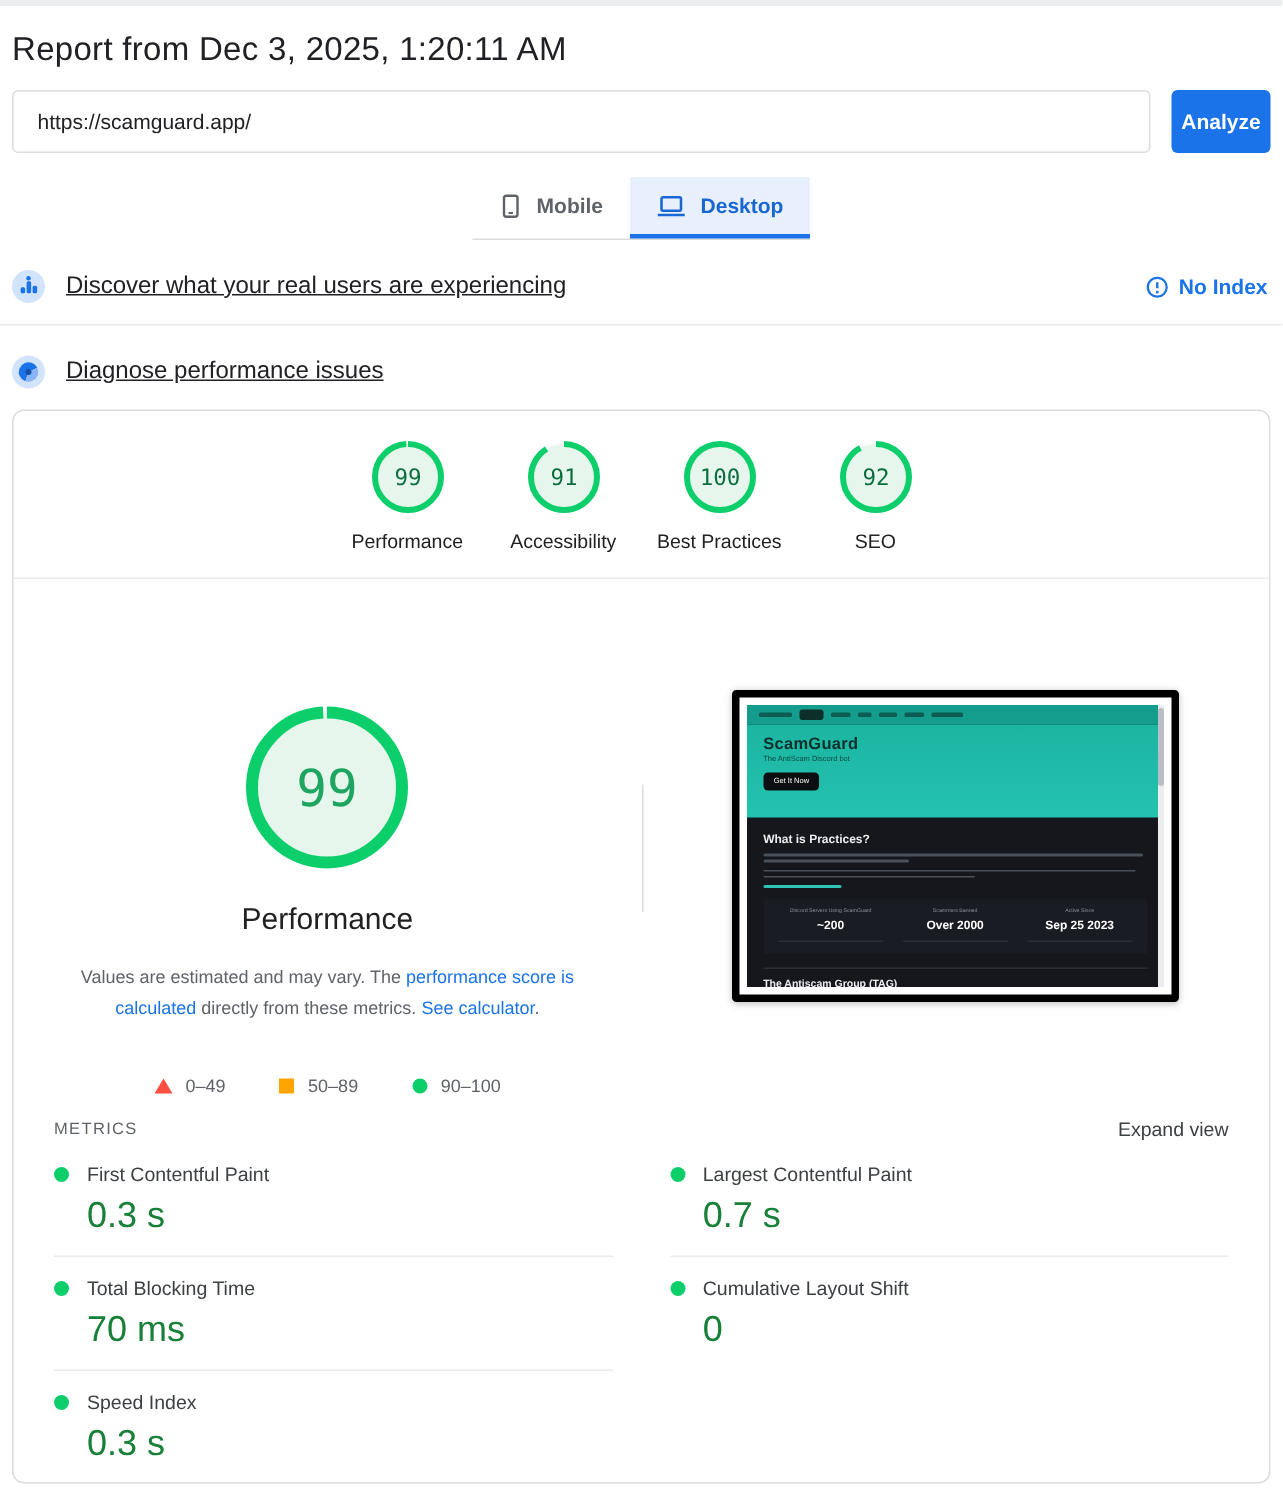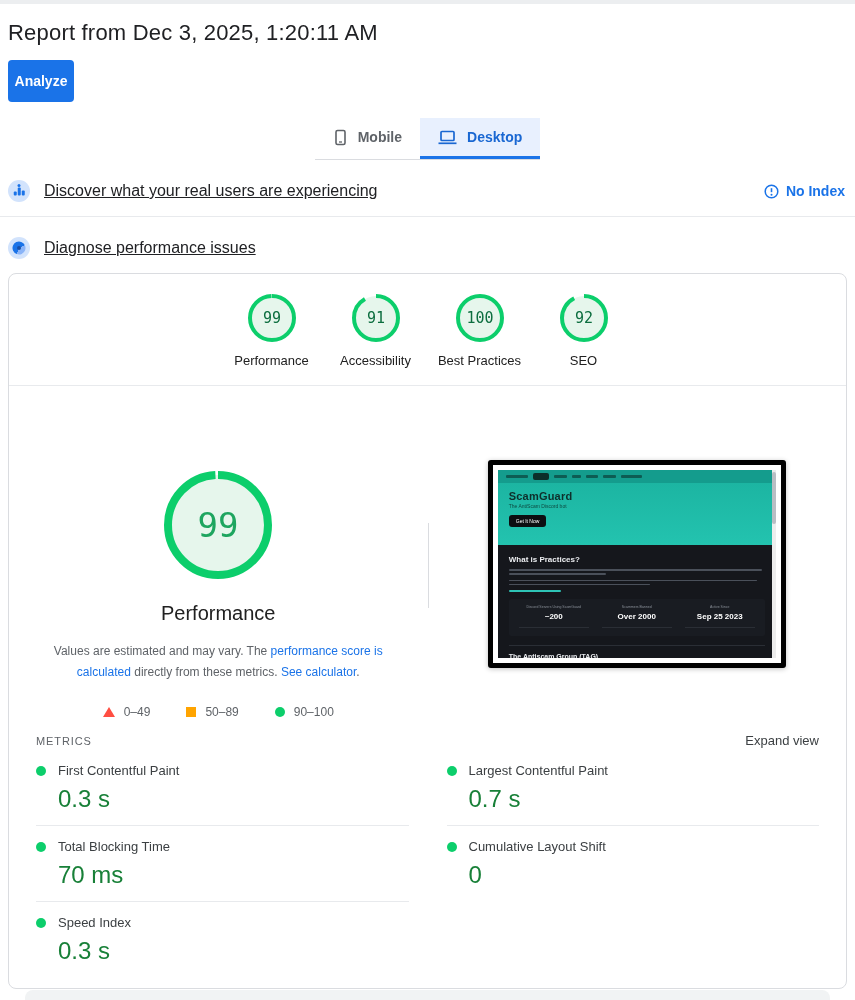--- a/index.html
+++ b/index.html
@@ -45,21 +45,21 @@
   .gauge-label { margin-top:9px; font-size:13px; color:#212121; }
   .card-hr { border:none; border-top:1px solid #e8eaed; margin-top:17px; }
 
   .main2col { display:grid; grid-template-columns:1fr 1fr; position:relative; }
   .vdivider { position:absolute; left:50%; top:137px; height:85px; width:1px; background:#dadce0; }
 
   .biggauge-wrap { display:flex; flex-direction:column; align-items:center; }
   .biggauge { margin-top:84px; }
   .biggauge-num { font-family:"DejaVu Sans Mono", monospace; font-size:34px; fill:#1ea55f; }
   .perf-label { margin-top:22px; font-size:20px; color:#212121; }
-  .disclaimer { margin:16px auto 0; max-width:372px; text-align:center; font-size:12px; line-height:21px; color:#5f6368; }
+  .disclaimer { margin:16px auto 12px; max-width:372px; text-align:center; font-size:12px; line-height:21px; color:#5f6368; }
   .disclaimer a { color:#1a73e8; text-decoration:none; cursor:pointer; }
   .legend { display:flex; justify-content:center; gap:36px; margin-top:22px; font-size:12px; color:#5f6368; }
   .legend-item { display:flex; align-items:center; gap:9px; }
   .tri { width:0; height:0; border-left:6px solid transparent; border-right:6px solid transparent; border-bottom:10px solid #ff4e42; }
   .sq { width:10px; height:10px; background:#ffa400; }
   .ci { width:10px; height:10px; border-radius:50%; background:#0cce6b; }
 
   
   .thumb { width:298px; height:208px; margin:74px auto 0; background:#fff; border:5px solid #000000; border-radius:3px;
     box-shadow:0 1px 5px rgba(0,0,0,.25); padding:5px; position:relative; }
@@ -102,20 +102,21 @@
   .run-item { display:flex; align-items:center; gap:8px; font-size:12px; color:#3c4043; height:21px; white-space:nowrap; overflow:hidden; }
 </style>
 </head>
 <body>
 
 <div class="topstrip"></div>
 
 <h1 class="report-title">Report from Dec 3, 2025, 1:20:11 AM</h1>
 
 <div class="urlrow">
+  <input class="url-input" value="https://scamguard.app/" style="">
   <button class="analyze-btn">Analyze</button>
 </div>
 
 <div class="tabs-wrap">
   <div class="tabs">
     <div class="tab">
       <svg width="15" height="17" viewBox="0 0 15 17">
         <rect x="3" y="1.5" width="9" height="14" rx="1.6" fill="none" stroke="#5f6368" stroke-width="1.6"></rect>
         <line x1="6" y1="13" x2="9" y2="13" stroke="#5f6368" stroke-width="1.3"></line>
       </svg>

